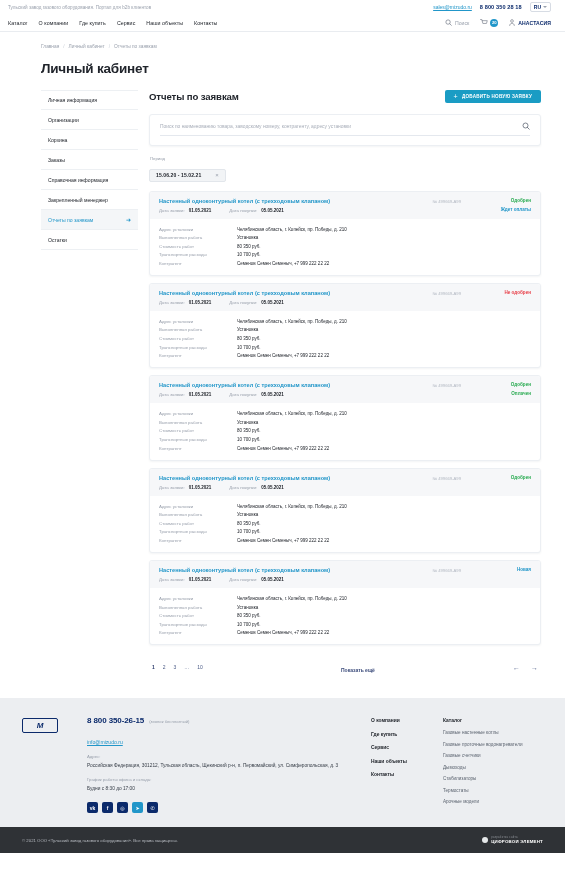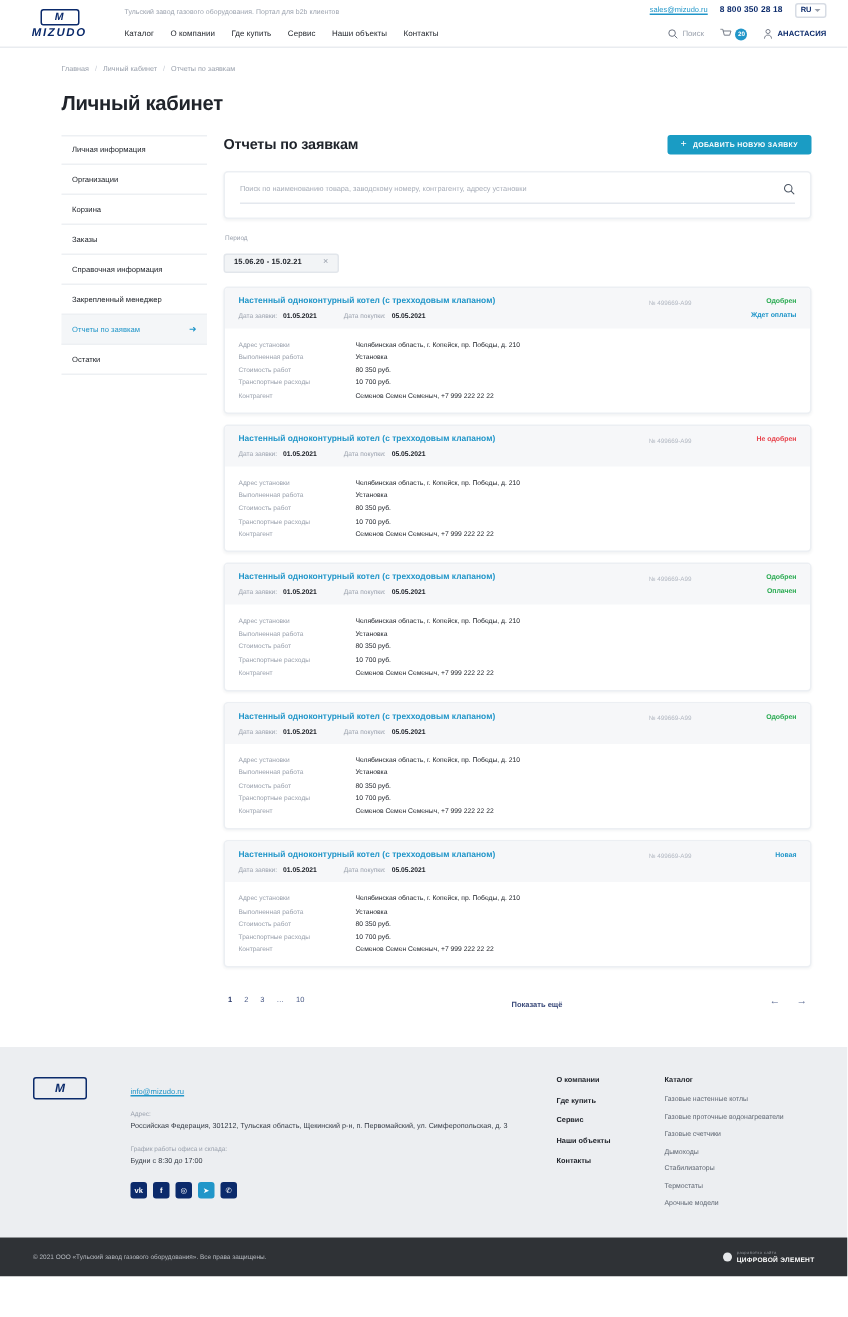--- a/index.html
+++ b/index.html
@@ -276,26 +276,20 @@
   .dev-block { display: flex; align-items: center; gap: 3px; }
   .dev-dot { width: 6px; height: 6px; border-radius: 50%; background: #e6e8ea; }
   .dev-txt { display: flex; flex-direction: column; line-height: 1.15; }
   .dev-top { font-size: 2.7px; color: #8e9298; letter-spacing: .3px; }
   .dev-name { font-size: 4.4px; font-weight: 700; color: #ffffff; letter-spacing: .2px; }
 </style>
 </head>
 <body>
 
 <div class="top-header">
-  <div class="brand-block">
-    <div class="brand-mark">
-      <span>M</span>
-    </div>
-    <div class="brand-word">MIZUDO</div>
-  </div>
 
   <div class="header-right">
     <div class="hdr-row1">
       <div class="tagline">Тульский завод газового оборудования. Портал для b2b клиентов</div>
       <div class="spacer"></div>
       <a class="hdr-mail">sales@mizudo.ru</a>
       <div class="hdr-phone">8 800 350 28 18</div>
       <div class="lang-sel">
         <span>RU</span>
         <span class="lang-caret"></span>
@@ -659,20 +653,24 @@
 </div>
 
 <div class="footer">
   <div class="f-logo-col">
     <div class="f-logo">
       <span>M</span>
     </div>
   </div>
 
   <div class="f-contact">
+    <div class="f-phone-row">
+      <span class="f-phone">8 800 350-26-15</span>
+      <span class="f-phone-note">(звонок бесплатный)</span>
+    </div>
     <a class="f-mail">info@mizudo.ru</a>
     <div class="f-sub">Адрес:</div>
     <div class="f-text">Российская Федерация, 301212, Тульская область, Щекинский р-н, п. Первомайский, ул. Симферопольская, д. 3</div>
     <div class="f-sub">График работы офиса и склада:</div>
     <div class="f-text">Будни с 8:30 до 17:00</div>
     <div class="f-socials" id="socials">
         <div class="soc">vk</div>
         <div class="soc">f</div>
         <div class="soc">◎</div>
         <div class="soc tg">➤</div>

